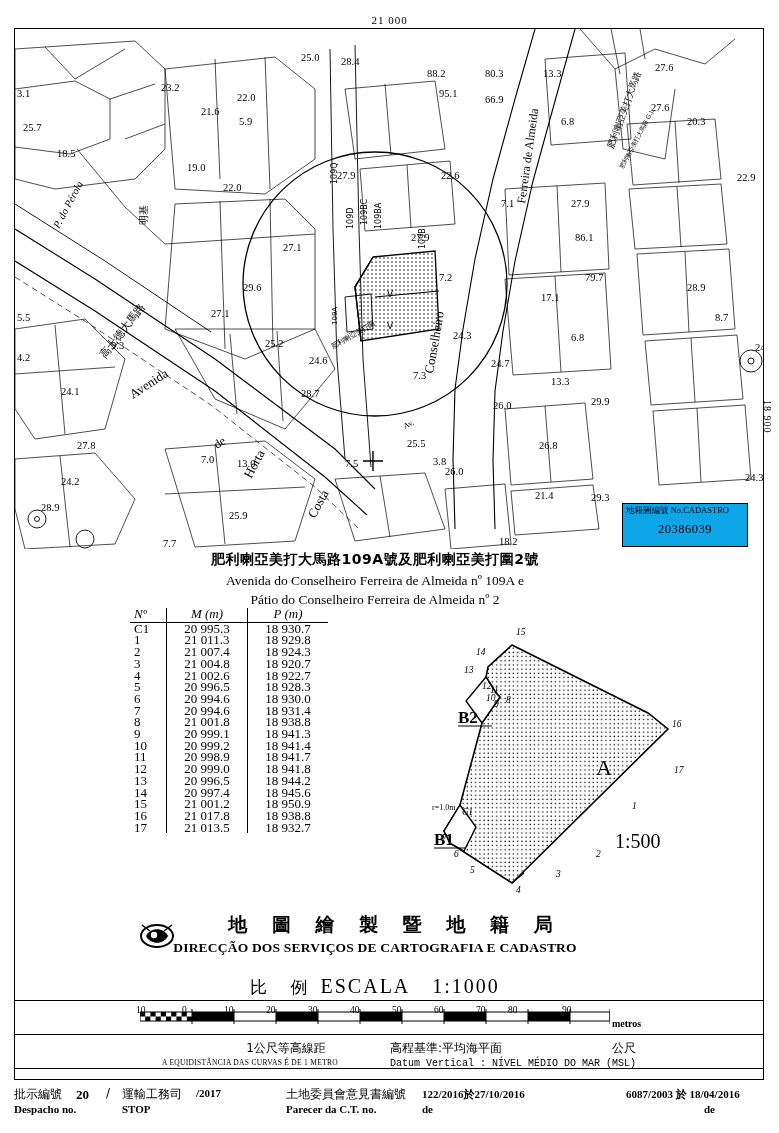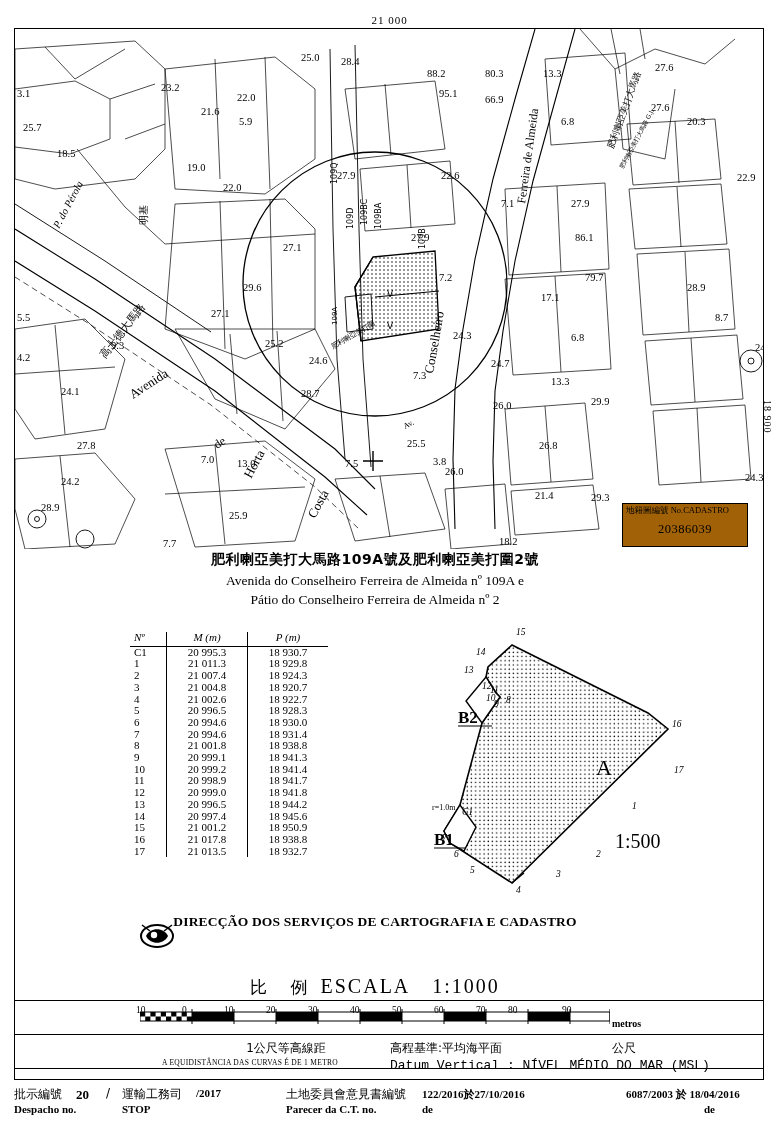--- a/index.html
+++ b/index.html
@@ -16,31 +16,31 @@
   .frame{left:14px;top:28px;width:750px;height:1052px;border:1.6px solid #000;box-sizing:border-box;}
 
   
   .maparea{left:15px;top:29px;width:748px;height:520px;overflow:hidden;}
   .mapsvg{position:absolute;left:0;top:0;}
 
   
   .rightcoord{right:6px;top:400px;writing-mode:vertical-rl;font-size:10px;letter-spacing:1px;}
 
   
-  .cadbox{left:622px;top:503px;width:126px;height:44px;border:1.1px solid #000;box-sizing:border-box;background:#a16207;}
+  .cadbox{left:622px;top:503px;width:126px;height:44px;border:1.1px solid #000;box-sizing:border-box;background:#0ea5e9;}
   .cadbox .l1{font-size:8.5px;padding:1px 3px 0 3px;white-space:nowrap;}
   .cadbox .l2{font-size:12.5px;text-align:center;padding-top:5px;letter-spacing:.5px;}
 
   
   .t-zh{left:0;top:551px;width:750px;text-align:center;font-size:14px;font-family:"DejaVu Sans",sans-serif;font-weight:bold;letter-spacing:.5px;}
   .t-pt1{left:0;top:573px;width:750px;text-align:center;font-size:13.5px;}
   .t-pt2{left:0;top:592px;width:750px;text-align:center;font-size:13.5px;}
 
   
-  .tablewrap{left:130px;top:632px;width:220px;font-size:11px;font-family:"Liberation Serif",serif;}
+  .tablewrap{left:130px;top:608px;width:220px;font-size:13px;font-family:"Liberation Serif",serif;}
   table.coords{border-collapse:collapse;}
   table.coords td,table.coords th{padding:0 4px;line-height:11.7px;font-weight:normal;text-align:left;white-space:nowrap;}
   table.coords thead th{font-style:italic;border-bottom:1px solid #000;padding-bottom:2px;}
   table.coords td.c0{width:28px;text-align:left;}
   table.coords td.c1{width:72px;border-left:1px solid #000;border-right:1px solid #000;text-align:center;}
   table.coords td.c2{width:72px;text-align:center;}
   table.coords th.c0{width:28px;}
   table.coords th.c1{width:72px;border-left:1px solid #000;border-right:1px solid #000;text-align:center;}
   table.coords th.c2{width:72px;text-align:center;}
 
@@ -62,21 +62,21 @@
   
   .sbar{left:140px;top:1005px;width:470px;height:26px;}
   .sbarlabels{left:100px;top:1005px;width:560px;height:12px;}
   .sbarlabels span{position:absolute;font-size:9.5px;}
   .unitzh{left:612px;top:1040px;font-size:12px;font-family:Liberation Serif, serif;}
   .unitpt{left:612px;top:1018px;font-size:10px;font-weight:bold;}
 
   .eq-zh{left:0;top:1040px;width:750px;text-align:center;font-size:12px;font-family:"DejaVu Sans",sans-serif;margin-left:36px;}
   .eq-pt{left:0;top:1058px;width:750px;text-align:center;font-size:7.5px;letter-spacing:.3px;}
   .datum-zh{left:390px;top:1040px;width:300px;text-align:left;font-size:12px;font-family:"DejaVu Sans",sans-serif;}
-  .datum-pt{left:390px;top:1058px;width:330px;text-align:left;font-size:13px;font-family:"Liberation Mono",monospace;}
+  .datum-pt{left:390px;top:1058px;width:330px;text-align:left;font-size:10px;font-family:"Liberation Mono",monospace;}
 
   .hline{background:#000;height:1px;}
 
   
   .footer{left:14px;top:1086px;width:750px;height:44px;font-size:11px;}
   .f-zh{font-family:"DejaVu Sans",sans-serif;font-size:12px;}
   .f-pt{font-weight:bold;font-size:11px;}
   .footer .cell{position:absolute;}
 </style>
 </head>
@@ -451,20 +451,21 @@
 
   <div class="abs scale500">1:500</div>
 
   <svg class="abs logo" viewBox="0 0 34 30">
     <ellipse cx="17" cy="15" rx="16" ry="11" fill="none" stroke="#000" stroke-width="2"></ellipse>
     <path d="M6 15 C10 6, 24 6, 28 15 C24 24, 10 24, 6 15 Z" fill="#000"></path>
     <circle cx="14" cy="14" r="3.2" fill="#fff"></circle>
     <path d="M2 4 L10 10 M32 4 L24 10" stroke="#000" stroke-width="1.5" fill="none"></path>
   </svg>
   <div class="abs dscc">
+    <div class="dscc-zh">地 圖 繪 製 暨 地 籍 局</div>
     <div class="dscc-pt">DIRECÇÃO DOS SERVIÇOS DE CARTOGRAFIA E CADASTRO</div>
   </div>
 
   <div class="abs escala">
     <span class="zh">比 例</span>
     <span class="pt">ESCALA</span>
     <span class="pt" style="margin-left:18px;">1:1000</span>
   </div>
 
   <div class="abs sbarlabels" id="sbl">

